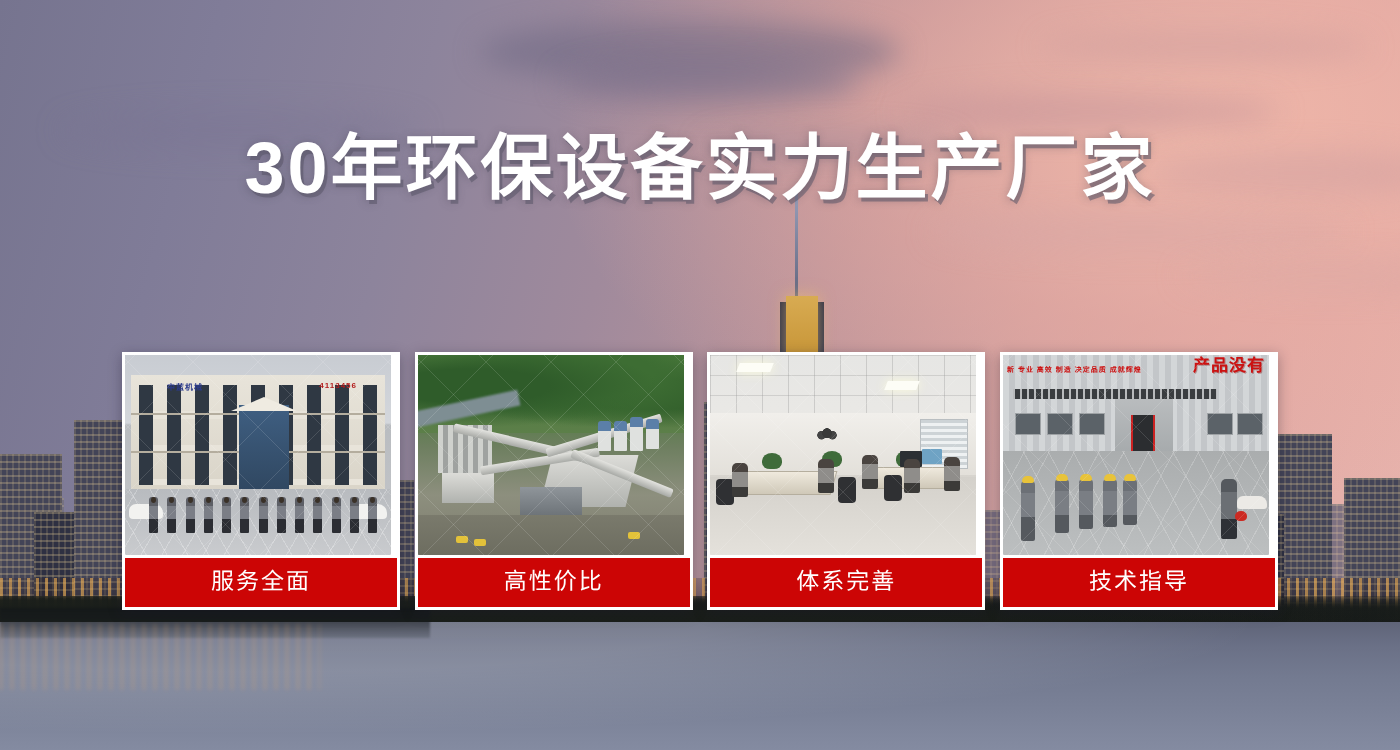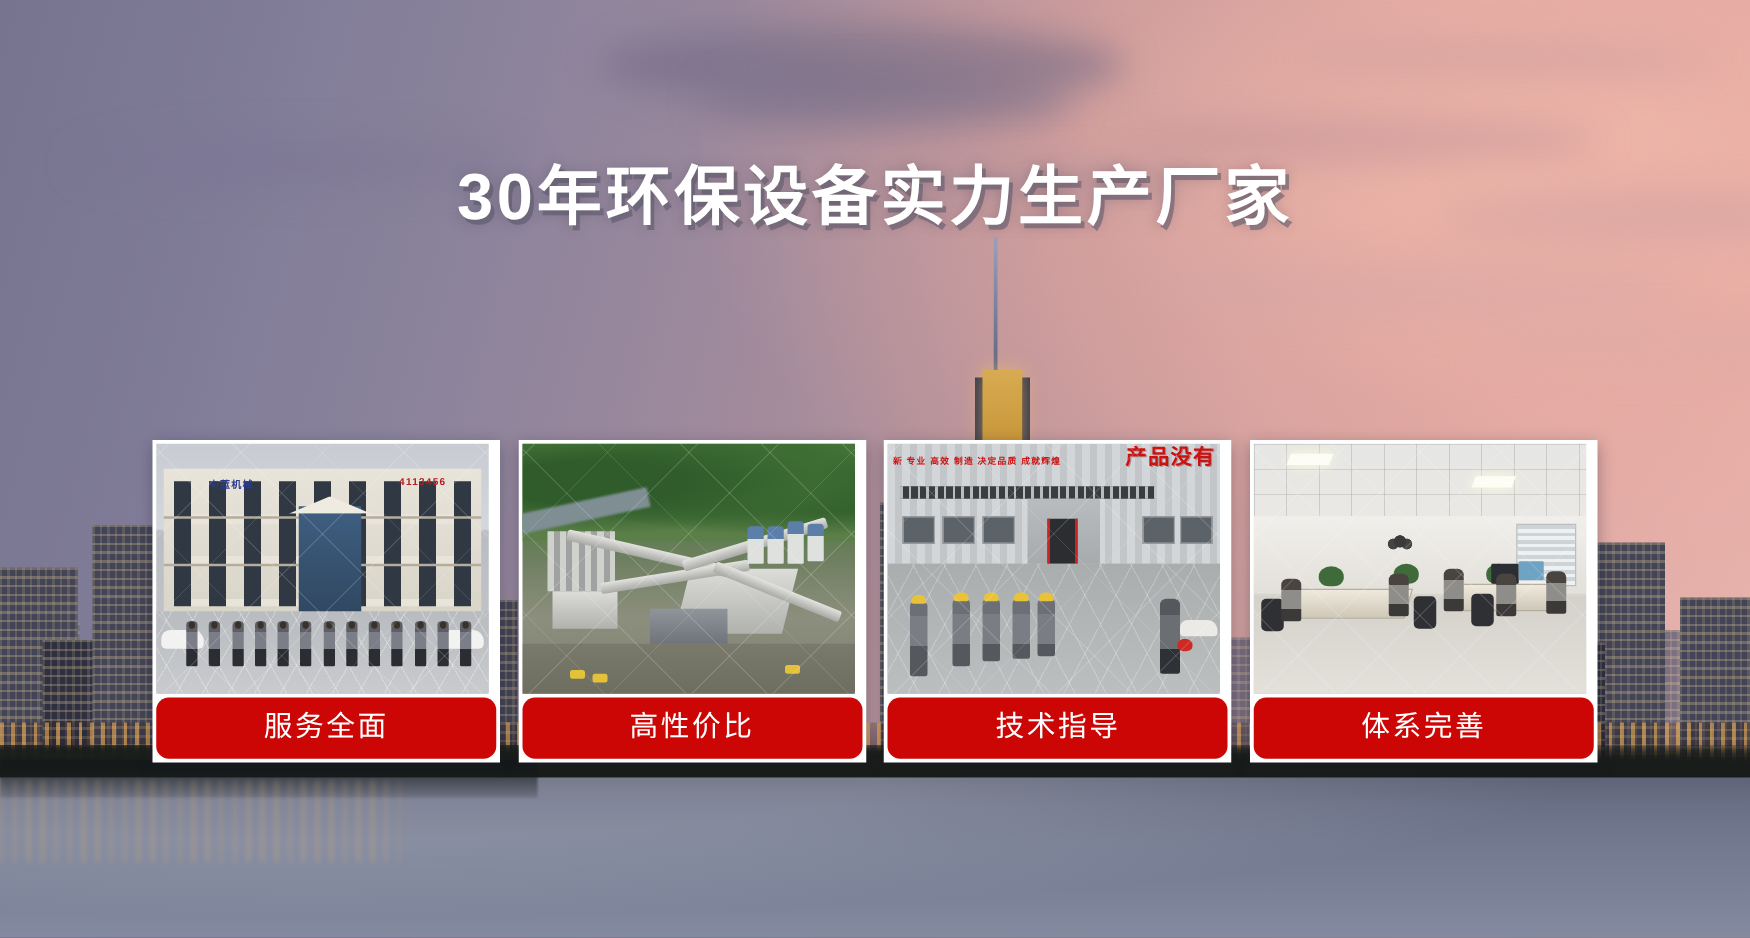--- a/index.html
+++ b/index.html
@@ -113,21 +113,21 @@
   }
   .shore{
     position:absolute;left:0;bottom:112px;width:430px;height:30px;
     background:linear-gradient(to bottom, rgba(20,24,26,.85), rgba(40,45,52,.2));
     filter:blur(1px);
   }
 
   
   .title{
     position:absolute;left:0;right:0;top:132px;text-align:center;
-    font-size:52px;font-weight:700;color:#ffffff;
+    font-size:72px;font-weight:700;color:#ffffff;
     letter-spacing:3px;line-height:1;
     text-shadow:3px 4px 0 rgba(90,86,104,.55), 0 2px 10px rgba(60,56,74,.35);
     white-space:nowrap;
   }
 
   
   .sub-wrap{position:absolute;left:0;right:0;top:233px;display:flex;justify-content:center;}
   .subtitle{
     background:#cc0505;color:#fff;
     font-size:27px;font-weight:500;letter-spacing:2px;
@@ -150,21 +150,21 @@
   .card-photo .wm{
     position:absolute;inset:0;
     background-image:
       repeating-linear-gradient(45deg, rgba(255,255,255,.13) 0 1px, rgba(255,255,255,0) 1px 46px),
       repeating-linear-gradient(-45deg, rgba(255,255,255,.13) 0 1px, rgba(255,255,255,0) 1px 46px);
     pointer-events:none;
   }
   .card-label{
     background:#cc0505;color:#fff;text-align:center;
     font-size:23px;font-weight:500;letter-spacing:2px;
-    padding:10px 0 11px;margin:3px 0 3px;line-height:1.2;border-radius:10px;
+    padding:10px 0 11px;margin:3px 0 3px;line-height:1.2;
   }
 
   
   .p1{background:linear-gradient(to bottom,#c8ccd2 0%,#d4d7dc 34%,#b9bcc0 35%,#c6c8cc 100%);}
   .p1 .bldg{position:absolute;left:6px;top:20px;right:6px;height:118px;background:linear-gradient(to bottom,#e8e4da,#d9d4c8);}
   .p1 .floor{position:absolute;left:0;right:0;height:2px;background:#b4ad9e;}
   .p1 .wins{position:absolute;left:8px;right:8px;top:10px;height:100px;
      background:repeating-linear-gradient(to right, #2f3843 0 14px, rgba(0,0,0,0) 14px 28px),
                 repeating-linear-gradient(to bottom, rgba(0,0,0,0) 0 26px, #e8e4da 26px 34px);}
   .p1 .entry{position:absolute;left:108px;top:30px;width:50px;height:108px;background:linear-gradient(to bottom,#3f5f82,#2c4158);}
@@ -390,20 +390,49 @@
           <div class="silo v3"></div>
           <div class="silo v4"></div>
         </div>
         <div class="yard"></div>
         <div class="dig d1"></div>
         <div class="dig d2"></div>
         <div class="dig d3"></div>
         <div class="wm"></div>
       </div>
       <div class="card-label">高性价比</div>
+    </div>
+
+    <div class="card">
+      <div class="card-photo p3">
+        <div class="ceil"></div>
+        <div class="lamp l1"></div>
+        <div class="lamp l2"></div>
+        <div class="wall"></div>
+        <div class="decal"></div>
+        <div class="blind"></div>
+        <div class="floor"></div>
+        <div class="desk dk1"></div>
+        <div class="desk dk2"></div>
+        <div class="plant pl1"></div>
+        <div class="plant pl2"></div>
+        <div class="plant pl3"></div>
+        <div class="pc pc1"></div>
+        <div class="pc pc2"></div>
+        <div class="chair ch1"></div>
+        <div class="chair ch2"></div>
+        <div class="chair ch3"></div>
+        <div class="pers pa"></div>
+        <div class="pers pb"></div>
+        <div class="pers pc3"></div>
+        <div class="pers pd"></div>
+        <div class="pers pe"></div>
+        <div class="wm"></div>
+      </div>
+      <div class="card-label">体系完善</div>
     </div>
 
     <div class="card">
       <div class="card-photo p4">
         <div class="fac">
           <div class="smalltext">新
 专业
 高效
 制造 决定品质 成就辉煌</div>
           <div class="redtext">产品没有</div>
@@ -423,43 +452,14 @@
         <div class="w ww3"></div>
         <div class="w ww4"></div>
         <div class="w ww5"></div>
         <div class="lead"></div>
         <div class="helmet"></div>
         <div class="wm"></div>
       </div>
       <div class="card-label">技术指导</div>
     </div>
 
-    <div class="card">
-      <div class="card-photo p3">
-        <div class="ceil"></div>
-        <div class="lamp l1"></div>
-        <div class="lamp l2"></div>
-        <div class="wall"></div>
-        <div class="decal"></div>
-        <div class="blind"></div>
-        <div class="floor"></div>
-        <div class="desk dk1"></div>
-        <div class="desk dk2"></div>
-        <div class="plant pl1"></div>
-        <div class="plant pl2"></div>
-        <div class="plant pl3"></div>
-        <div class="pc pc1"></div>
-        <div class="pc pc2"></div>
-        <div class="chair ch1"></div>
-        <div class="chair ch2"></div>
-        <div class="chair ch3"></div>
-        <div class="pers pa"></div>
-        <div class="pers pb"></div>
-        <div class="pers pc3"></div>
-        <div class="pers pd"></div>
-        <div class="pers pe"></div>
-        <div class="wm"></div>
-      </div>
-      <div class="card-label">体系完善</div>
-    </div>
-
   </div>
 </div>
 
 </body></html>

